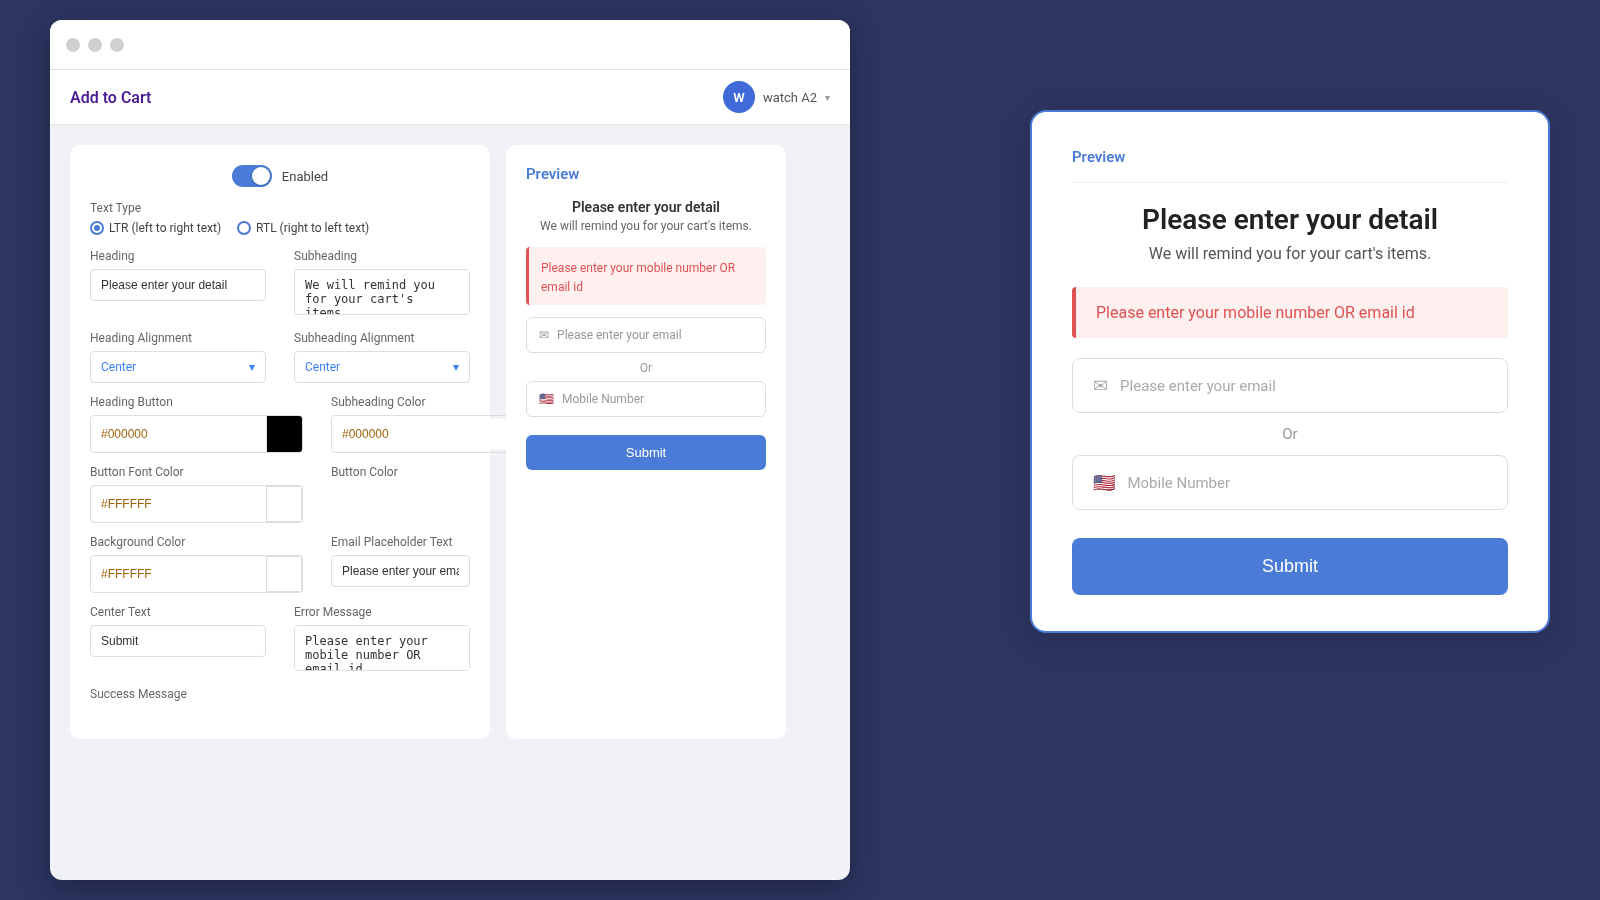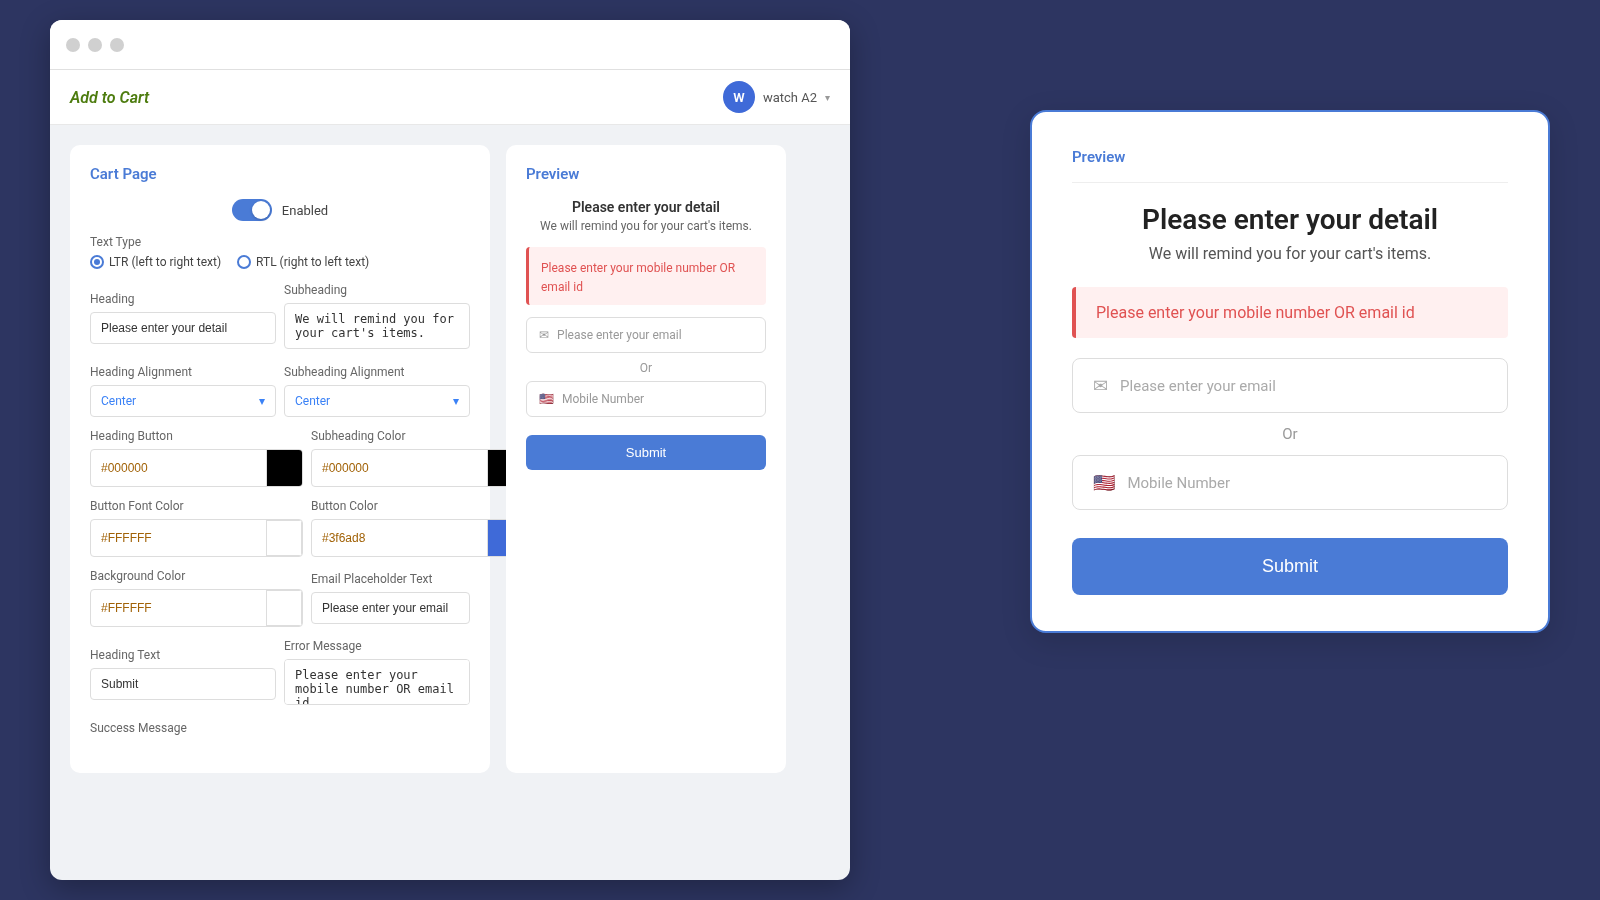--- a/index.html
+++ b/index.html
@@ -56,22 +56,21 @@
       display: flex;
       align-items: center;
       justify-content: space-between;
       padding: 0 20px;
       border-bottom: 1px solid #e8e8e8;
     }
 
     .app-title {
       font-size: 16px;
       font-weight: 600;
-      color: #4d7c0f;
-      font-style: italic;
+      color: #4c1d95;
     }
 
     .user-badge {
       display: flex;
       align-items: center;
       gap: 8px;
     }
 
     .user-avatar {
       width: 32px;
@@ -212,23 +211,22 @@
     .radio-circle.active::after {
       content: '';
       width: 6px;
       height: 6px;
       background: #4a7bd6;
       border-radius: 50%;
     }
 
     .form-row {
       display: flex;
-      gap: 8px;
+      gap: 28px;
       margin-bottom: 12px;
-      align-items: center;
     }
 
     .form-col {
       flex: 1;
     }
 
     .form-input {
       width: 100%;
       border: 1px solid #ddd;
       border-radius: 4px;
@@ -466,21 +464,20 @@
       <span class="user-name">watch A2</span>
       <span class="chevron-down">▾</span>
     </div>
   </div>
 
   <div class="app-body">
 
     <div class="panels-row">
 
       <div class="cart-panel">
-        <div class="panel-title">Cart Page</div>
 
         <div class="toggle-row">
           <div class="toggle"></div>
           <span class="toggle-label">Enabled</span>
         </div>
 
         <div class="text-type-row">
           <div class="field-label">Text Type</div>
           <div class="radio-row">
             <label class="radio-option">
@@ -542,44 +539,40 @@
         <div class="form-row">
           <div class="form-col">
             <div class="field-label">Button Font Color</div>
             <div class="form-input-with-swatch">
               <input type="text" value="#FFFFFF" style="">
               <div class="color-swatch" style="background:#FFFFFF; border: 1px solid #ddd;"></div>
             </div>
           </div>
           <div class="form-col">
             <div class="field-label">Button Color</div>
-            <div class="form-input-with-swatch">
-              <input type="text" value="#3f6ad8" style="">
-              <div class="color-swatch" style="background:#3f6ad8;"></div>
-            </div>
           </div>
         </div>
 
         <div class="form-row">
           <div class="form-col">
             <div class="field-label">Background Color</div>
             <div class="form-input-with-swatch">
               <input type="text" value="#FFFFFF" style="">
               <div class="color-swatch" style="background:#FFFFFF; border: 1px solid #ddd;"></div>
             </div>
           </div>
           <div class="form-col">
             <div class="field-label">Email Placeholder Text</div>
             <input class="form-input" type="text" value="Please enter your email" style="">
           </div>
         </div>
 
         <div class="form-row">
           <div class="form-col">
-            <div class="field-label">Heading Text</div>
+            <div class="field-label">Center Text</div>
             <input class="form-input" type="text" value="Submit" style="">
           </div>
           <div class="form-col">
             <div class="field-label">Error Message</div>
             <textarea class="form-input" rows="2" style="">Please enter your mobile number OR email id</textarea>
           </div>
         </div>
 
         <div class="form-row">
           <div class="form-col">

